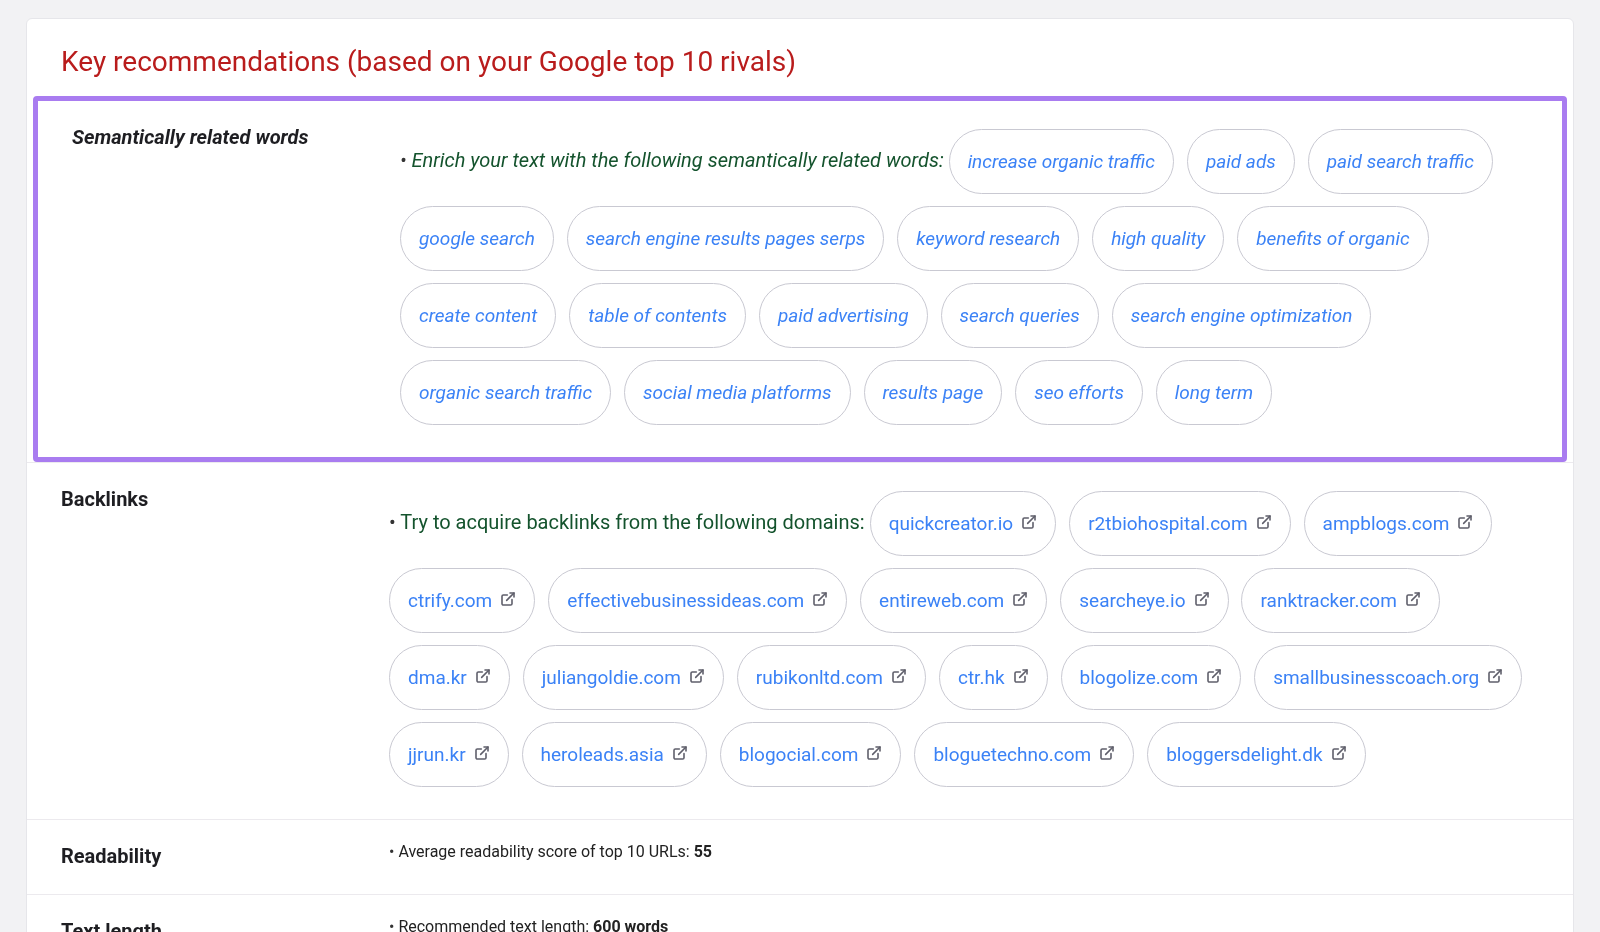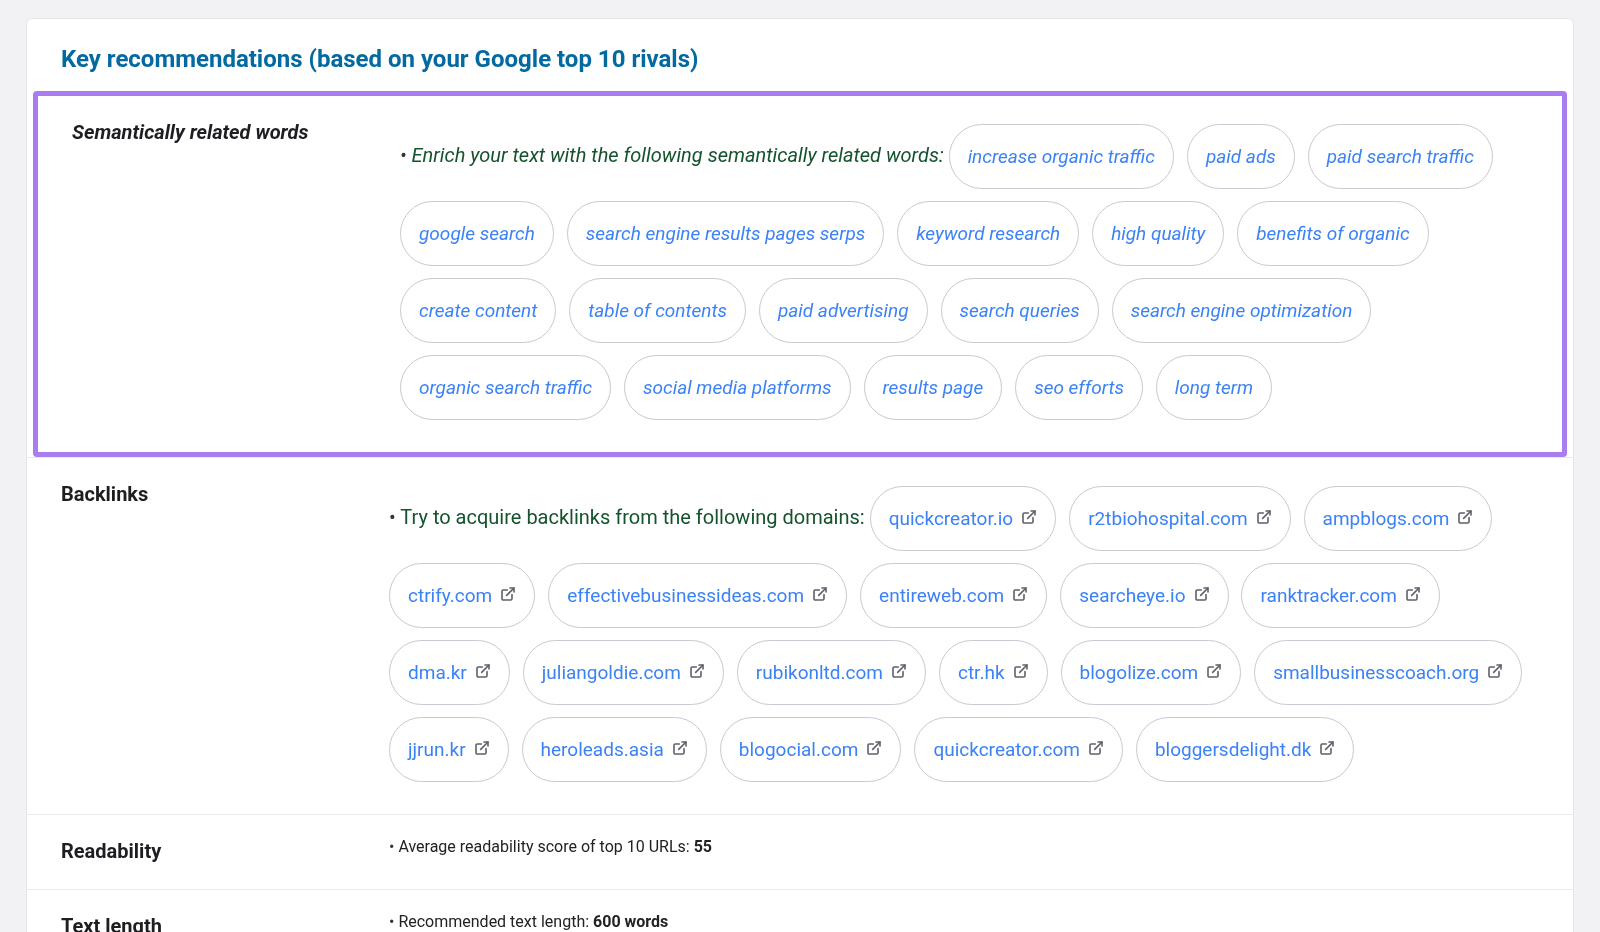--- a/index.html
+++ b/index.html
@@ -14,23 +14,23 @@
     padding: 18px 26px 30px 26px;
   }
   .card {
     background: #fff;
     border: 1px solid #e6e6ea;
     border-radius: 6px;
     padding: 0;
     overflow: hidden;
   }
   .card-title {
-    font-size: 24px;
-    font-weight: 700;
-    color: #0369a1;
+    font-size: 28px;
+    font-weight: 400;
+    color: #b91c1c;
     padding: 26px 34px 18px 34px;
   }
   .section {
     display: flex;
     padding: 22px 34px 26px 22px;
     border-top: 1px solid #eceaee;
   }
   .section:first-of-type { border-top: none; font-style: italic; }
   .section-label {
     flex: 0 0 340px;
@@ -259,21 +259,21 @@
                   <line x1="10" y1="14" x2="21" y2="3"></line>
                 </svg></span>
             </span> <span class="chip link">
               <span>blogocial.com</span>
               <span><svg class="ext-icon" viewBox="0 0 24 24" fill="none" stroke="currentColor" stroke-width="2.4" stroke-linecap="round" stroke-linejoin="round">
                   <path d="M18 13v6a2 2 0 0 1-2 2H5a2 2 0 0 1-2-2V8a2 2 0 0 1 2-2h6"></path>
                   <polyline points="15 3 21 3 21 9"></polyline>
                   <line x1="10" y1="14" x2="21" y2="3"></line>
                 </svg></span>
             </span> <span class="chip link">
-              <span>quickcreator.com</span>
+              <span>bloguetechno.com</span>
               <span><svg class="ext-icon" viewBox="0 0 24 24" fill="none" stroke="currentColor" stroke-width="2.4" stroke-linecap="round" stroke-linejoin="round">
                   <path d="M18 13v6a2 2 0 0 1-2 2H5a2 2 0 0 1-2-2V8a2 2 0 0 1 2-2h6"></path>
                   <polyline points="15 3 21 3 21 9"></polyline>
                   <line x1="10" y1="14" x2="21" y2="3"></line>
                 </svg></span>
             </span> <span class="chip link">
               <span>bloggersdelight.dk</span>
               <span><svg class="ext-icon" viewBox="0 0 24 24" fill="none" stroke="currentColor" stroke-width="2.4" stroke-linecap="round" stroke-linejoin="round">
                   <path d="M18 13v6a2 2 0 0 1-2 2H5a2 2 0 0 1-2-2V8a2 2 0 0 1 2-2h6"></path>
                   <polyline points="15 3 21 3 21 9"></polyline>

